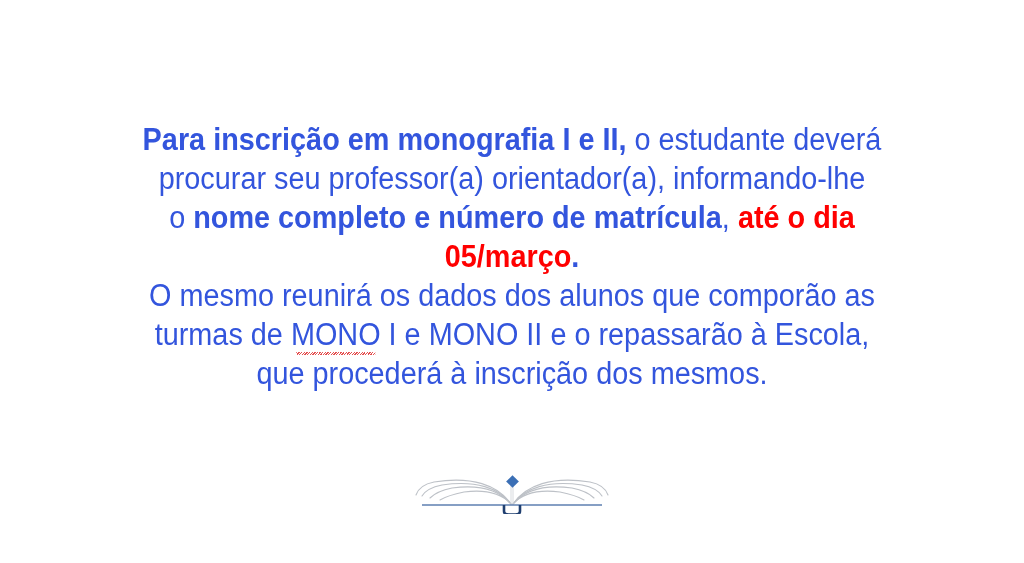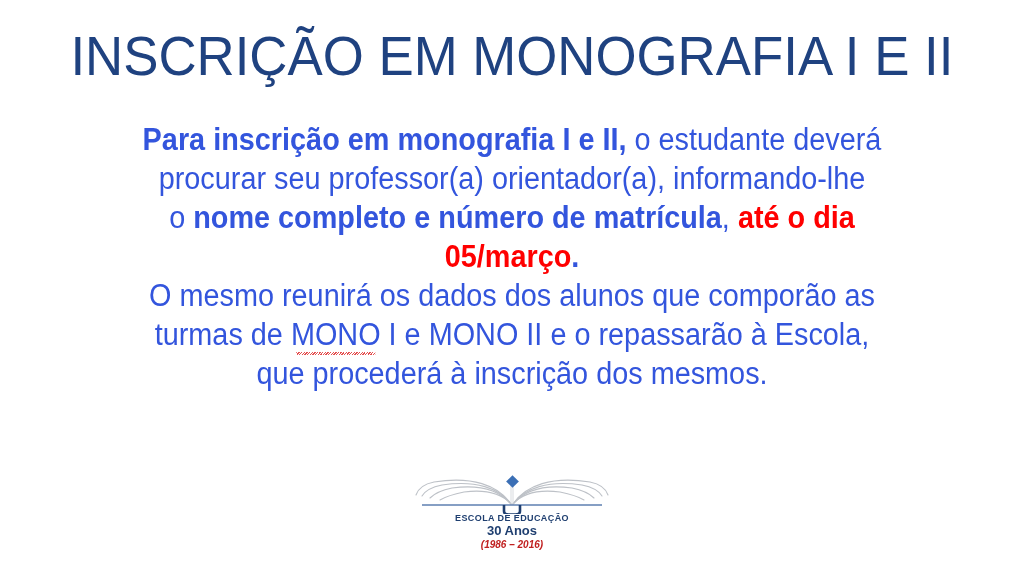--- a/index.html
+++ b/index.html
@@ -137,23 +137,20 @@
     font-weight: 700;
     font-style: italic;
     margin-top: 3px;
   }
 </style>
 </head>
 <body>
 
 <div class="slide">
 
-  <div class="title-block">
-    <div class="slide-title">INSCRIÇÃO EM MONOGRAFIA I E II</div>
-  </div>
 
   <div class="body-block">
 
     <div class="body-line">
       <span class="b-bold">Para inscrição em monografia I e II,</span><span class="b-blue"> o estudante deverá</span>
     </div>
 
     <div class="body-line">
       <span class="b-blue">procurar seu professor(a) orientador(a), informando-lhe</span>
     </div>
@@ -202,22 +199,17 @@
           <path d="M101 42 L 101 20"></path>
         </g>
 
         <line x1="10" y1="43" x2="190" y2="43" stroke="#5E7FB0" stroke-width="1.5"></line>
 
         <rect x="96" y="15" width="9" height="9" transform="rotate(45 100.5 19.5)" fill="#3B6FB5"></rect>
 
         <path d="M92 43 L92 49 C92 51.5 94 52.5 96.5 52.5 L103.5 52.5 C106 52.5 108 51.5 108 49 L108 43" fill="none" stroke="#1F3F70" stroke-width="2.6"></path>
       </svg>
 
-      <div class="logo-text">
-        <span class="logo-school">ESCOLA DE EDUCAÇÃO</span>
-        <span class="logo-years">30 Anos</span>
-        <span class="logo-range">(1986 – 2016)</span>
-      </div>
 
     </div>
   </div>
 
 </div>
 
 </body></html>

